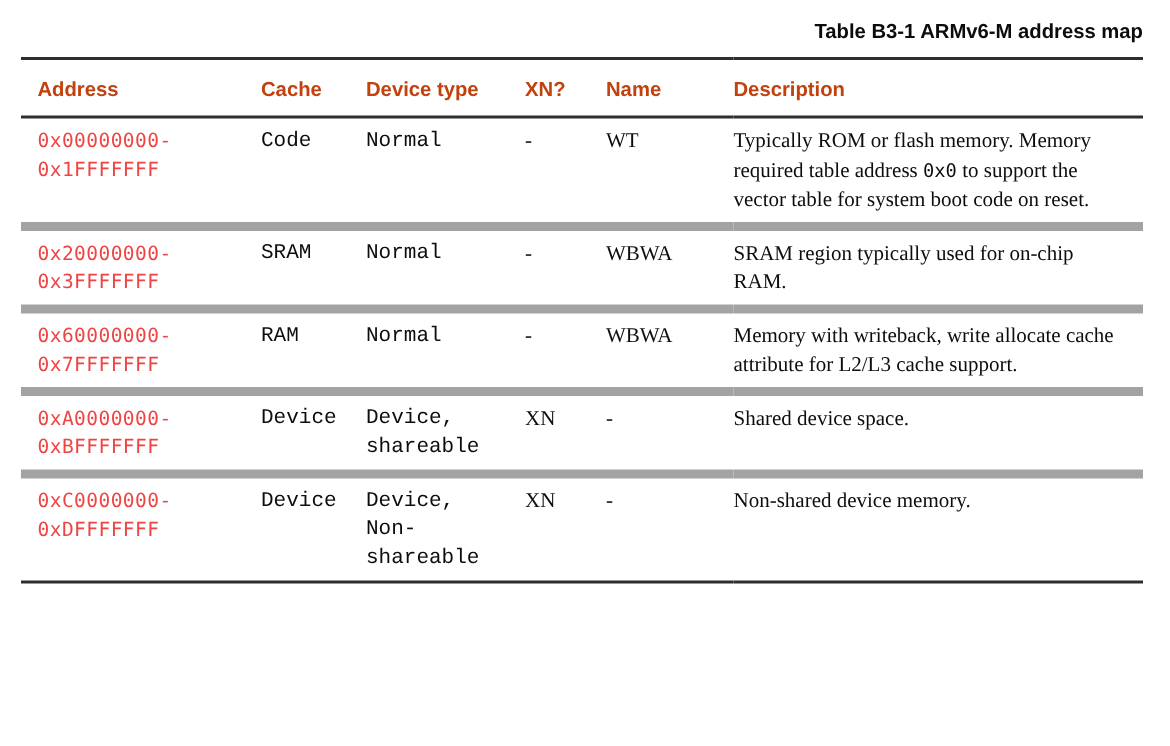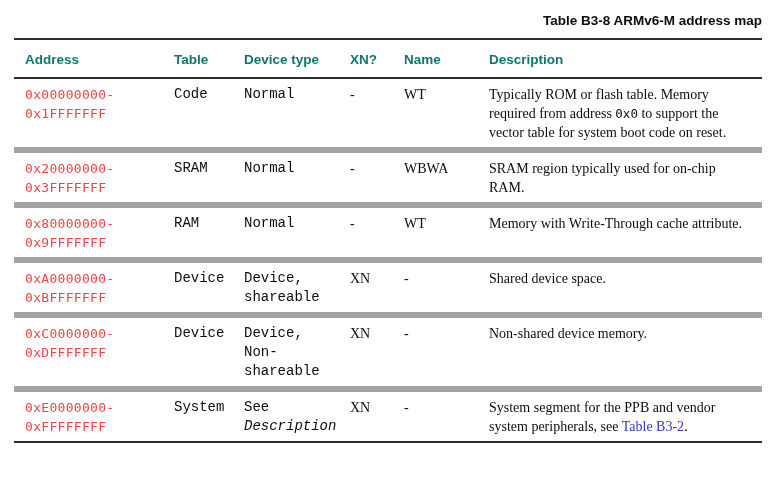--- a/index.html
+++ b/index.html
@@ -40,21 +40,21 @@
     border-top: 6px solid #a3a3a3;
   }
   tbody tr:first-child {
     border-top: none;
   }
   th {
     font-family: "Liberation Sans", sans-serif;
     font-weight: 700;
     font-size: 13.5px;
     line-height: 17px;
-    color: #0f766e;
+    color: #c2410c;
     text-align: left;
     vertical-align: top;
     padding: 11px 4px 9px 0;
   }
   td {
     font-family: "Liberation Serif", serif;
     font-size: 14px;
     line-height: 19px;
     color: #0d0d0d;
     text-align: left;
@@ -78,68 +78,68 @@
   .italic { font-style: italic; }
   a.xref {
     text-decoration: none;
     cursor: pointer;
   }
 </style>
 </head>
 <body>
 
 <div class="page">
-  <div class="caption">Table B3-8 ARMv6-M address map</div>
+  <div class="caption">Table B3-1 ARMv6-M address map</div>
 
   <table class="addr-map">
     <colgroup>
       <col style="width:160px">
       <col style="width:70px">
       <col style="width:106px">
       <col style="width:54px">
       <col style="width:85px">
       <col style="width:273px">
     </colgroup>
     <thead>
       <tr>
         <th>Address</th>
-        <th>Table</th>
+        <th>Cache</th>
         <th>Device type</th>
         <th>XN?</th>
         <th>Name</th>
         <th>Description</th>
       </tr>
     </thead>
     <tbody>
         <tr>
           <td class="mono pre">0x00000000-
 0x1FFFFFFF</td>
           <td class="pre">Code</td>
           <td class="pre"><span>Normal</span></td>
           <td>-</td>
           <td>WT</td>
-          <td class="desc"><span>Typically ROM or flash table. Memory required from address </span><span class="inline-mono">0x0</span><span> to support the vector table for system boot code on reset.</span></td>
+          <td class="desc"><span>Typically ROM or flash memory. Memory required table address </span><span class="inline-mono">0x0</span><span> to support the vector table for system boot code on reset.</span></td>
         </tr>
         <tr>
           <td class="mono pre">0x20000000-
 0x3FFFFFFF</td>
           <td class="pre">SRAM</td>
           <td class="pre"><span>Normal</span></td>
           <td>-</td>
           <td>WBWA</td>
           <td class="desc"><span>SRAM region typically used for on-chip RAM.</span></td>
         </tr>
         <tr>
-          <td class="mono pre">0x80000000-
-0x9FFFFFFF</td>
+          <td class="mono pre">0x60000000-
+0x7FFFFFFF</td>
           <td class="pre">RAM</td>
           <td class="pre"><span>Normal</span></td>
           <td>-</td>
-          <td>WT</td>
-          <td class="desc"><span>Memory with Write-Through cache attribute.</span></td>
+          <td>WBWA</td>
+          <td class="desc"><span>Memory with writeback, write allocate cache attribute for L2/L3 cache support.</span></td>
         </tr>
         <tr>
           <td class="mono pre">0xA0000000-
 0xBFFFFFFF</td>
           <td class="pre">Device</td>
           <td class="pre"><span>Device,
 shareable</span></td>
           <td>XN</td>
           <td>-</td>
           <td class="desc"><span>Shared device space.</span></td>
@@ -147,25 +147,15 @@
         <tr>
           <td class="mono pre">0xC0000000-
 0xDFFFFFFF</td>
           <td class="pre">Device</td>
           <td class="pre"><span>Device,
 Non-shareable</span></td>
           <td>XN</td>
           <td>-</td>
           <td class="desc"><span>Non-shared device memory.</span></td>
         </tr>
-        <tr>
-          <td class="mono pre">0xE0000000-
-0xFFFFFFFF</td>
-          <td class="pre">System</td>
-          <td class="pre"><span>See
-</span><span class="italic">Description</span></td>
-          <td>XN</td>
-          <td>-</td>
-          <td class="desc"><span>System segment for the PPB and vendor system peripherals, see </span><a class="xref" href="#" style="color: rgb(51, 51, 204);">Table B3-2</a><span>.</span></td>
-        </tr>
       </tbody>
   </table>
 </div>
 
 </body></html>

